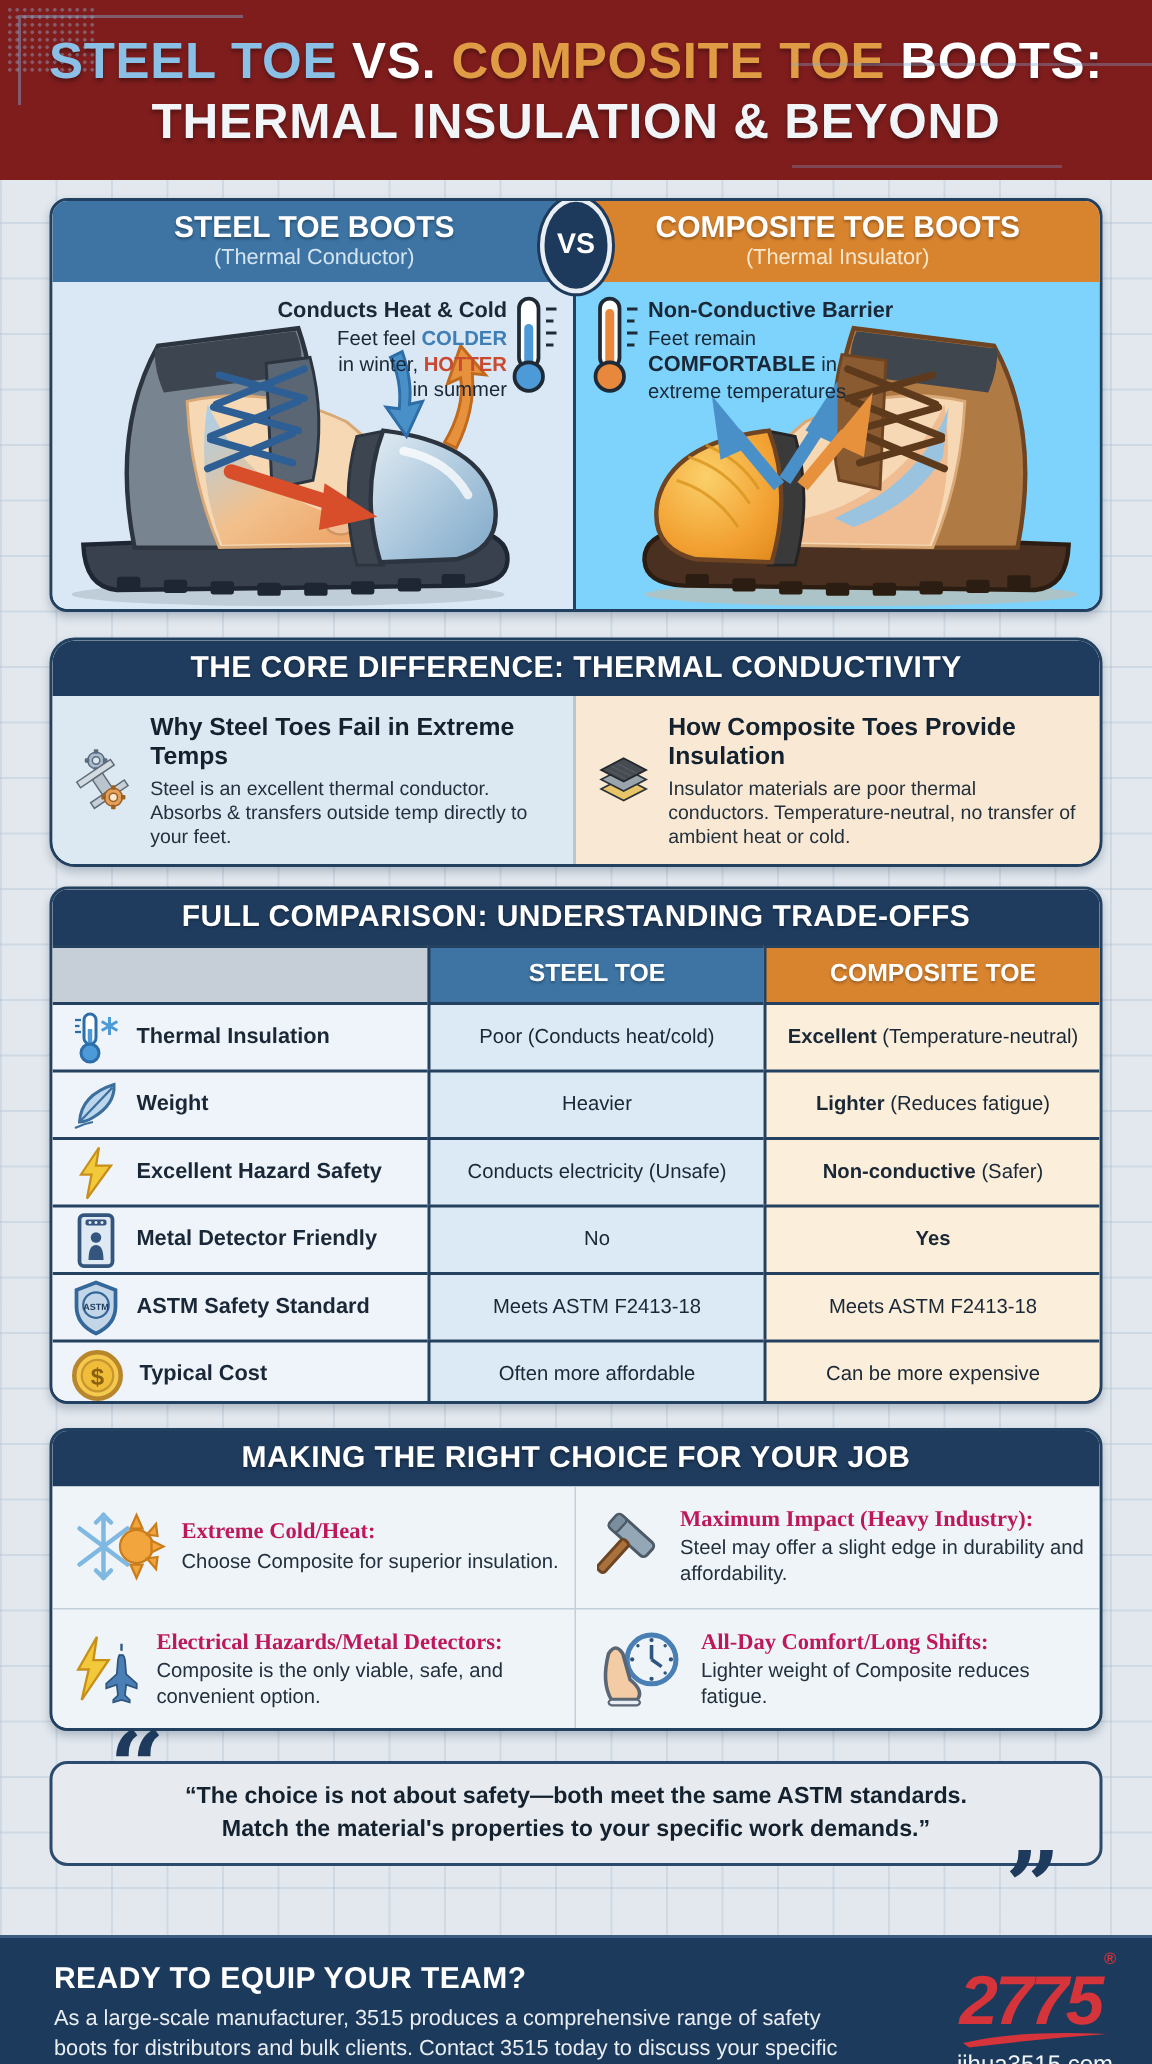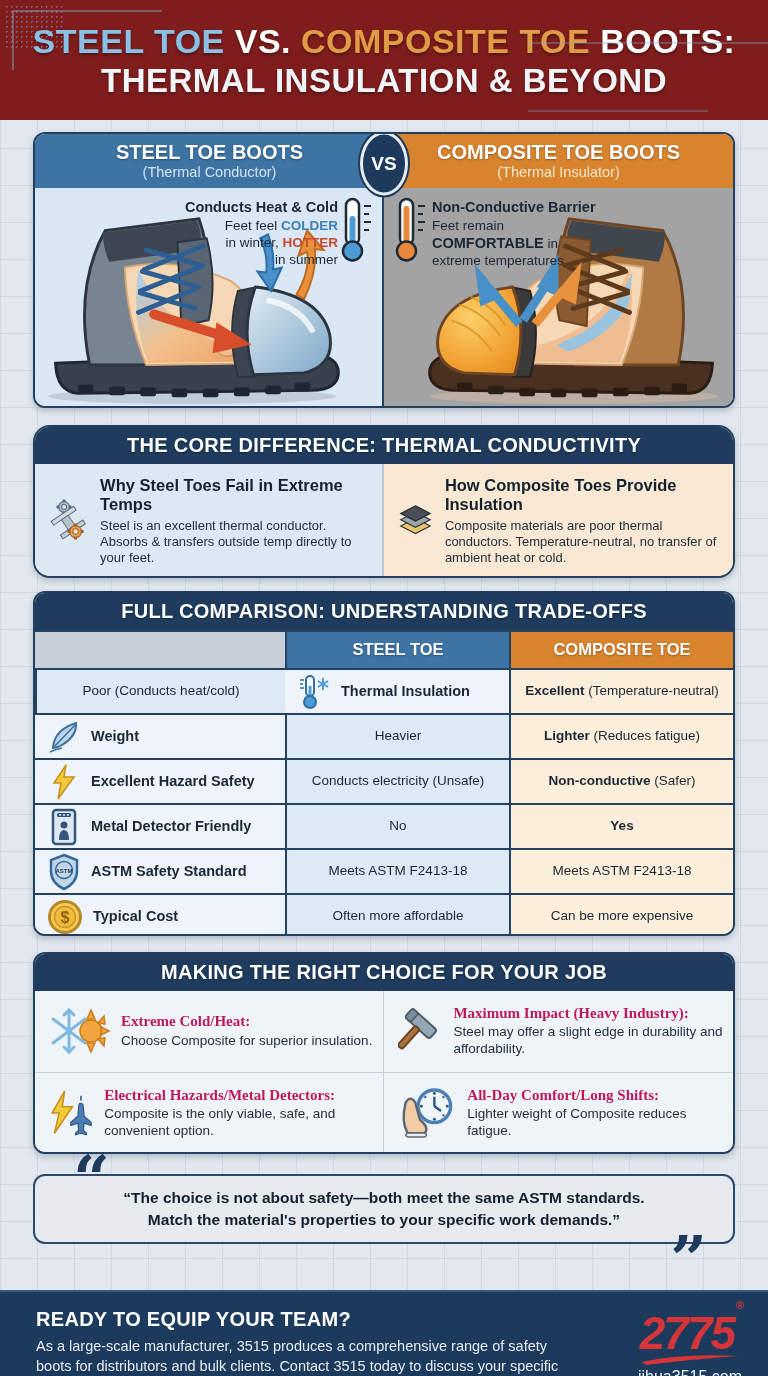--- a/index.html
+++ b/index.html
@@ -54,21 +54,21 @@
   .vs-sub { font-size:14.5px; }
   .vs-sub-l { color:#d4e5f2; } .vs-sub-r { color:#f8e7cb; }
   .vs-badge { position:absolute; left:50%; top:50%; transform:translate(-50%,-46%);
     width:48px; height:64px; border-radius:50%; background:#1d3a5c;
     border:3px solid #e8eef4; box-shadow:0 0 0 2px #1d3a5c;
     display:flex; align-items:center; justify-content:center;
     color:#fff; font-weight:700; font-size:19px; z-index:5;}
   .vs-body { display:flex; height:220px; }
   .vs-panel { width:50%; position:relative; overflow:hidden; }
   .vs-panel-left  { background:#d9e8f4; border-right:2px solid #22405f; }
-  .vs-panel-right { background:#a3a3a3; }
+  .vs-panel-right { background:#7dd3fc; }
   .boot-svg { position:absolute; bottom:2px; }
   .boot-l { left:-8px; } .boot-r { right:-8px; }
   .anno { position:absolute; top:10px; z-index:4; font-size:13.5px; line-height:1.28; }
   .anno-l { right:44px; text-align:right; }
   .anno-r { left:48px; text-align:left; }
   .anno b { font-size:14.5px; }
   .hl-cold { color:#3f7fb5; font-weight:700; }
   .hl-hot  { color:#c94a31; font-weight:700; }
   .thermo { position:absolute; top:8px; z-index:4; }
   .thermo-l { right:8px; } .thermo-r { left:10px; }
@@ -340,54 +340,54 @@
           <polygon points="39,24 72,41 39,58 6,41" fill="#9aa4ad" stroke="#2c3238" stroke-width="2.5"></polygon>
           <polygon points="39,10 72,27 39,44 6,27" fill="#474c52" stroke="#22262b" stroke-width="2.5"></polygon>
           <g stroke="#6a7078" stroke-width="1" opacity=".8">
             <line x1="22" y1="22" x2="50" y2="36"></line>
               <line x1="30" y1="18" x2="58" y2="32"></line>
               <line x1="18" y1="28" x2="42" y2="40"></line>
           </g>
         </svg>
         <div class="core-txt">
           <h3>How Composite Toes Provide Insulation</h3>
-          <p>Composite materials are poor thermal conductors. Temperature-neutral, no transfer of ambient heat or cold.</p>
+          <p>Insulator materials are poor thermal conductors. Temperature-neutral, no transfer of ambient heat or cold.</p>
         </div>
       </div>
     </div>
   </section>
 
   <section class="card cmp">
     <div class="sec-title">FULL COMPARISON: UNDERSTANDING TRADE-OFFS</div>
     <div class="cmp-grid">
       <div class="cmp-cell cmp-col-head ch-blank"></div>
       <div class="cmp-cell cmp-col-head ch-steel">STEEL TOE</div>
       <div class="cmp-cell cmp-col-head ch-comp">COMPOSITE TOE</div>
 
-      <div class="cmp-cell cmp-row-cell c-steel">Poor (Conducts heat/cold)</div>
       <div class="cmp-cell cmp-row-cell c-label">
         <span class="rico">
           <svg width="32" height="36" viewBox="0 0 32 36">
               <rect x="8" y="2" width="8" height="20" rx="4" fill="#fff" stroke="#2d6da8" stroke-width="2"></rect>
               <rect x="10.5" y="12" width="3" height="12" fill="#4d9ad8"></rect>
               <circle cx="12" cy="28" r="6" fill="#4d9ad8" stroke="#2d6da8" stroke-width="2"></circle>
               <g stroke="#4d9ad8" stroke-width="2">
                 <line x1="25" y1="4" x2="25" y2="16"></line>
                 <line x1="19.8" y1="7" x2="30.2" y2="13"></line>
                 <line x1="30.2" y1="7" x2="19.8" y2="13"></line>
               </g>
               <g stroke="#2d6da8" stroke-width="1.5">
                 <line x1="2" y1="6" x2="6" y2="6"></line>
                 <line x1="2" y1="10" x2="5" y2="10"></line>
                 <line x1="2" y1="14" x2="6" y2="14"></line>
               </g>
             </svg>
         </span>
         <span>Thermal Insulation</span>
       </div>
+      <div class="cmp-cell cmp-row-cell c-steel">Poor (Conducts heat/cold)</div>
       <div class="cmp-cell cmp-row-cell c-comp">
           <span><b>Excellent</b><span> (Temperature-neutral)</span></span>
         </div>
 
       <div class="cmp-cell cmp-row-cell c-label">
         <span class="rico">
           <svg width="32" height="34" viewBox="0 0 32 34">
               <path d="M5,28 Q6,10 28,3 Q29,16 14,25 Q9,28 5,28 Z" fill="#bcd7ec" stroke="#3c6f9e" stroke-width="2"></path>
               <path d="M5,28 L27,5" stroke="#3c6f9e" stroke-width="1.5" fill="none"></path>
               <path d="M2,32 Q8,29 14,28" stroke="#3c6f9e" stroke-width="1.5" fill="none"></path>

